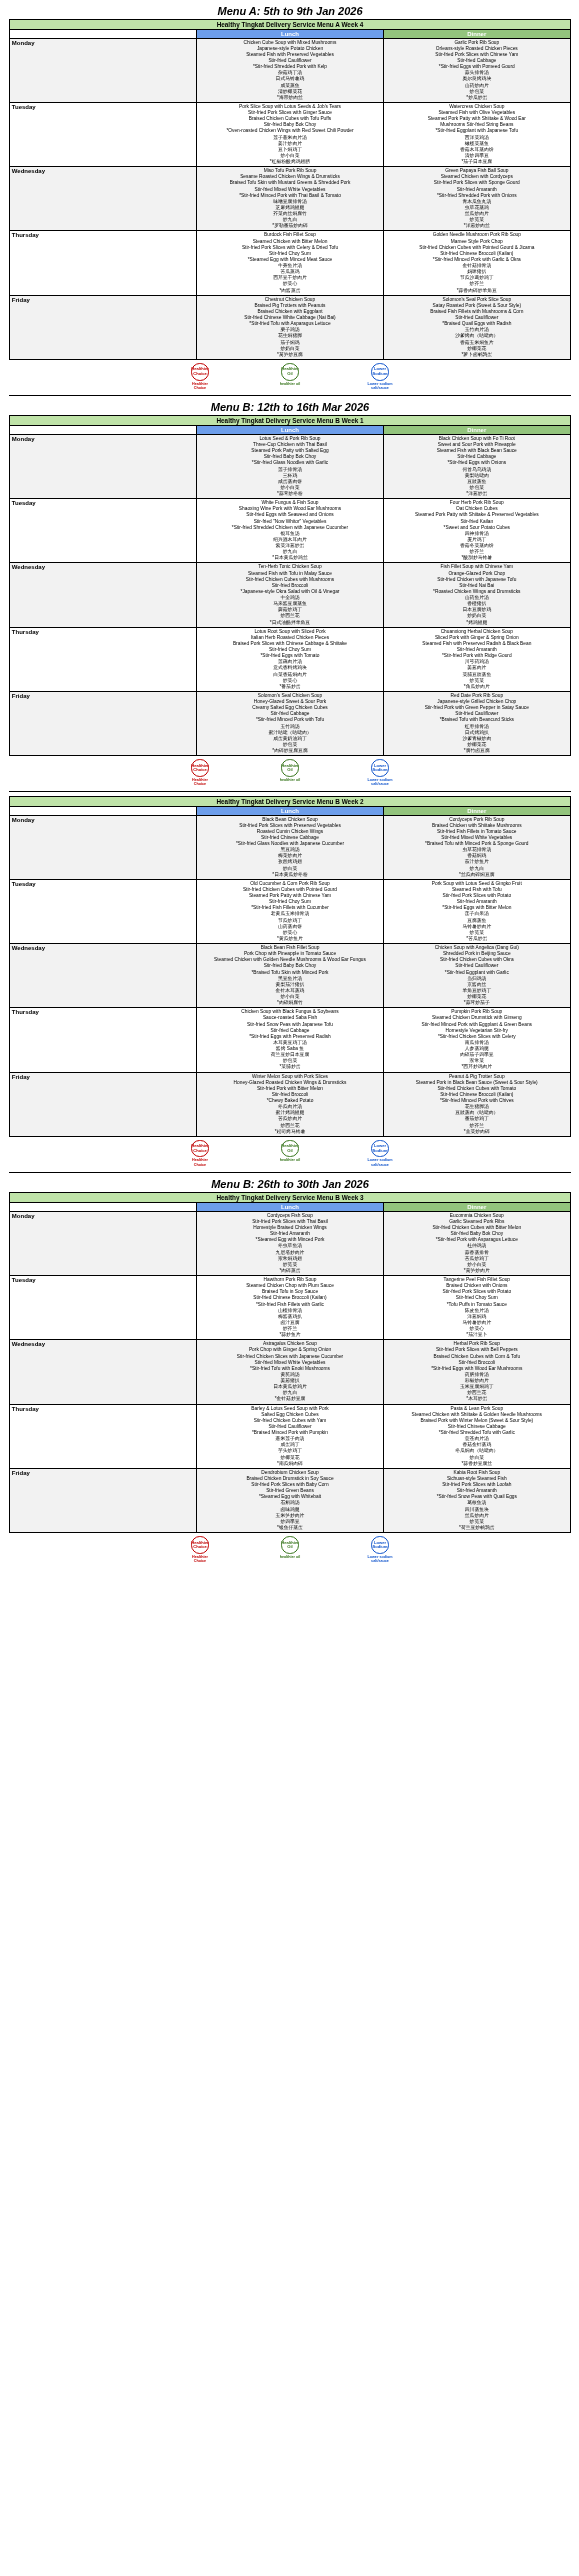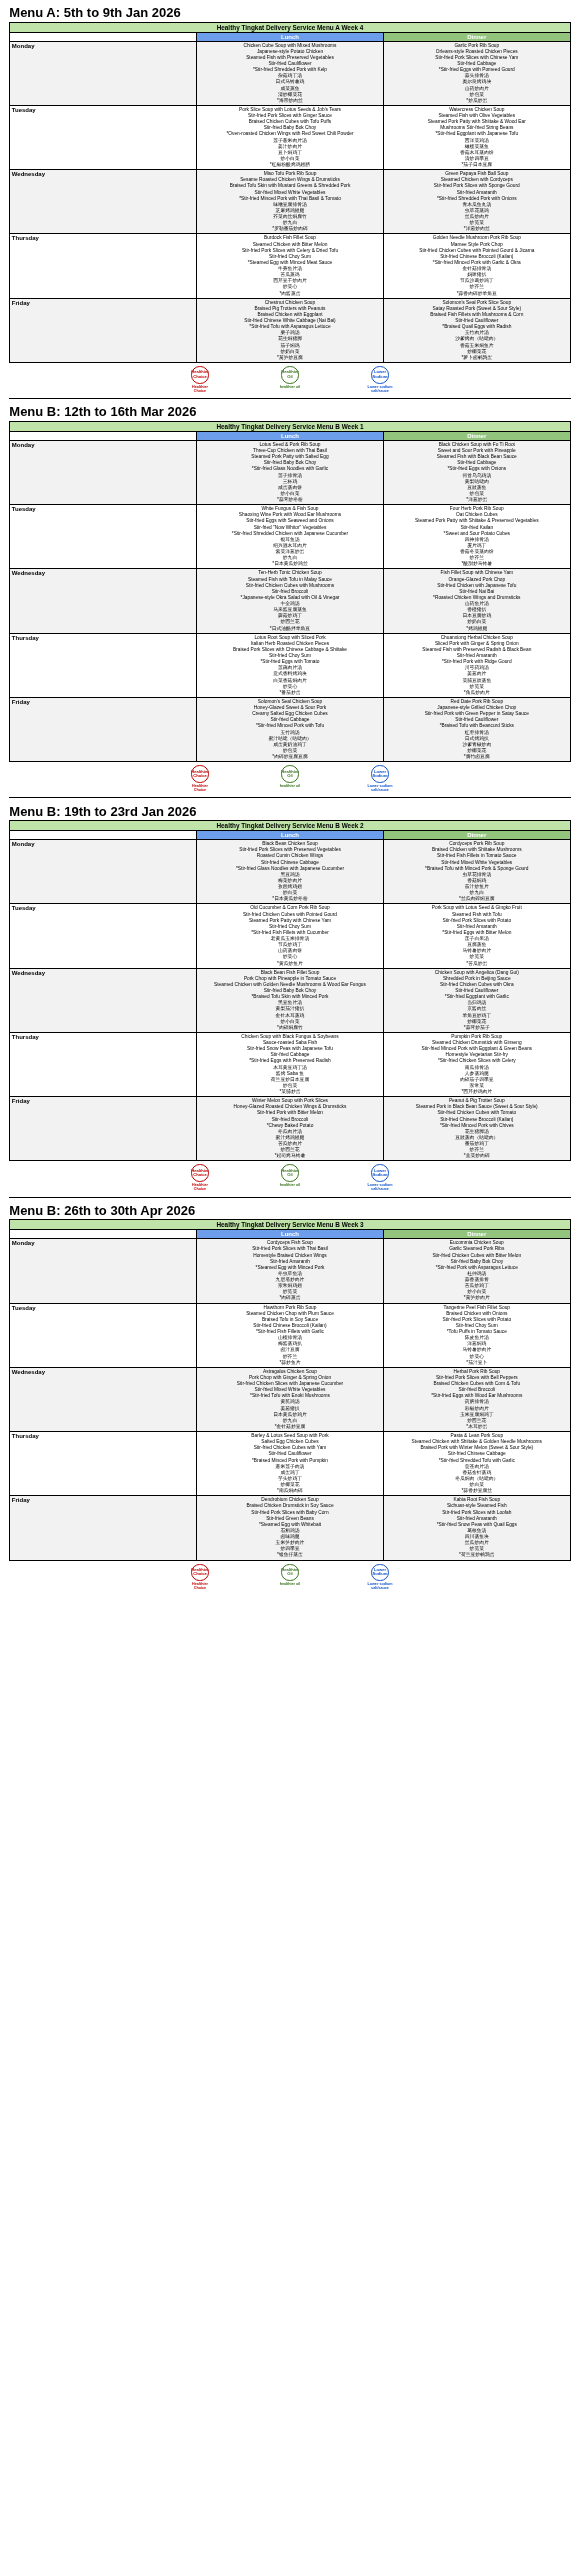--- a/index.html
+++ b/index.html
@@ -9,25 +9,26 @@
     background: #ffffff;
     font-family: "Liberation Sans", sans-serif;
     width: 580px;
   }
   .page {
     width: 580px;
     padding: 3.1px 9.3px 1px 9.3px;
   }
   .menu-block { margin-bottom: 2.1px; }
   .menu-title {
-    text-align: left;
+    text-align: center;
     font-weight: bold;
-    font-size: 13px;
+    font-size: 11px;
     padding: 2.1px 0 1.5px 0;
     color: #000;
+    font-style: italic;
   }
   table.menu {
     border-collapse: collapse;
     width: 100%;
     table-layout: fixed;
     border: 0.5px solid #000;
   }
   table.menu td, table.menu th {
     border: 0.5px solid #000;
     vertical-align: top;
@@ -446,21 +447,20 @@
             <div class="cap">healthier oil</div>
           </div>
           <div class="badge blue">
             <div class="circle">Lower<br>Sodium</div>
             <div class="cap">Lower sodium<br>salt/sauce</div>
           </div>
         </div>
         <div class="sep"></div>
       </div>
       <div class="menu-block">
-        <div class="menu-title">Menu B: 19th to 23rd Jan 2026</div>
         <table class="menu">
           <tbody>
             <tr>
               <td class="hdr-main" colspan="3">Healthy Tingkat Delivery Service Menu B Week 2</td>
             </tr>
             <tr>
               <td style="border:0.5px solid #000;background:#fff;width:44px;"></td>
               <td class="hdr-lunch">Lunch</td>
               <td class="hdr-dinner">Dinner</td>
             </tr>
@@ -611,21 +611,21 @@
             <div class="cap">healthier oil</div>
           </div>
           <div class="badge blue">
             <div class="circle">Lower<br>Sodium</div>
             <div class="cap">Lower sodium<br>salt/sauce</div>
           </div>
         </div>
         <div class="sep"></div>
       </div>
       <div class="menu-block">
-        <div class="menu-title">Menu B: 26th to 30th Apr 2026</div>
+        <div class="menu-title">Menu B: 26th to 30th Jan 2026</div>
         <table class="menu">
           <tbody>
             <tr>
               <td class="hdr-main" colspan="3">Healthy Tingkat Delivery Service Menu B Week 3</td>
             </tr>
             <tr>
               <td style="border:0.5px solid #000;background:#fff;width:44px;"></td>
               <td class="hdr-lunch">Lunch</td>
               <td class="hdr-dinner">Dinner</td>
             </tr>

